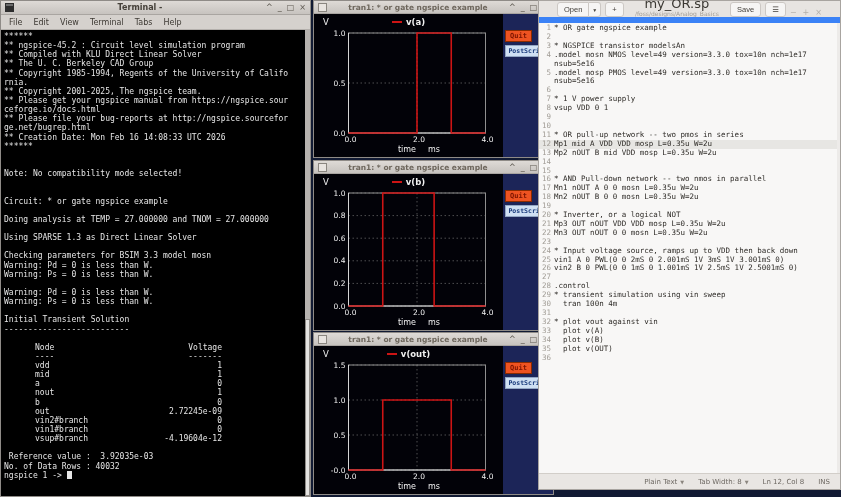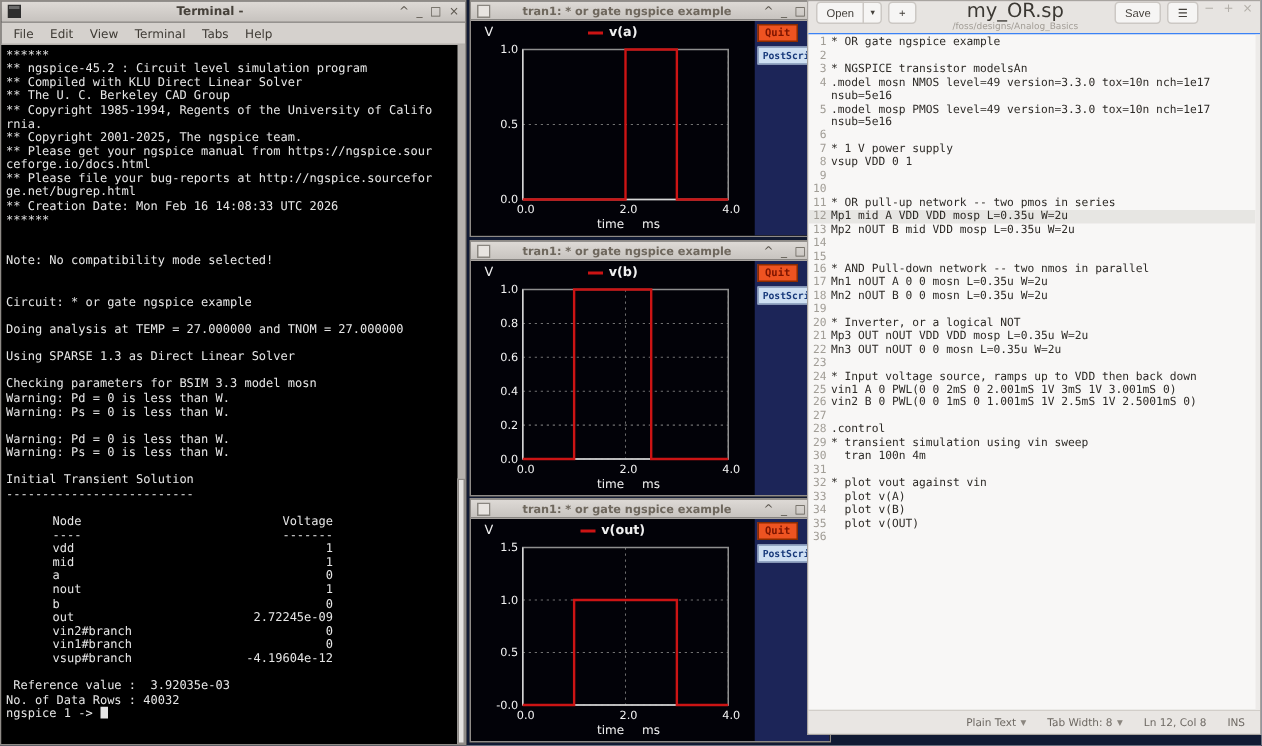--- a/index.html
+++ b/index.html
@@ -36,30 +36,30 @@
 
   
   .plotwin { left:313px; width:241px; }
   .plot-content { flex:1; display:flex; background:#04040a; overflow:hidden; }
   .plot-area { flex:1; position:relative; background:#020208; }
   .plot-legendrow { position:absolute; left:0; top:0; right:0; height:15px; display:flex; align-items:center; justify-content:center; gap:4px;font-weight:bold; }
   .plot-ylab { position:absolute; left:9px; top:3px; font-size:8.5px; color:#f0f0f0; }
   .legend-dash { width:10px; height:2px; background:#cc1414; }
   .legend-name { font-size:8.5px; color:#f0f0f0; }
   .chart { position:absolute; left:0; top:15px; right:0; bottom:0; width:100%; height:calc(100% - 15px); display:block; }
-  .plot-sidebar { flex:0 0 50px; background:#1c2558; padding:2px 2px; display:flex; flex-direction:column; align-items:flex-start; gap:3px; }
+  .plot-sidebar { flex:0 0 50px; background:#1c2558; padding:16px 2px; display:flex; flex-direction:column; align-items:flex-start; gap:3px; }
   .btn-quit { background:#ee5321; color:#7c1400; border:1px solid #8a2b00; font-weight:bold; font-size:7px;
               padding:1px 4px; font-family:"DejaVu Sans Mono", monospace; cursor:pointer; }
   .btn-ps { background:#cfe0f3; color:#17397a; border:1px solid #93a7c4; font-weight:bold; font-size:6.5px;
             padding:1px 1px; width:46px; overflow:hidden; white-space:nowrap; font-family:"DejaVu Sans Mono", monospace; cursor:pointer; }
 
   
   #editor { left:538px; top:0; width:303px; height:490px; background:#f8f7f6; border:1px solid #a8a4a0; }
-  #ed-header { height:22px; flex:0 0 22px; background:#e7e4e1; border-bottom:1px solid #3b82f6;
-               display:flex; align-items:flex-start; padding:0 5px; gap:4px; }
+  #ed-header { height:22px; flex:0 0 22px; background:#e7e4e1; border-bottom:6px solid #3b82f6;
+               display:flex; align-items:flex-end; padding:0 18px; gap:4px; }
   .ed-btn { background:#f6f5f4; border:1px solid #ccc8c4; border-radius:3px; font-size:7.5px; color:#44403b;
             padding:2px 6px; display:inline-flex; align-items:center; cursor:pointer; }
   .ed-btn.seg-l { border-radius:3px 0 0 3px; }
   .ed-btn.seg-r { border-radius:0 3px 3px 0; border-left:none; padding:2px 3px; }
   #ed-titlebox { flex:1; text-align:center; line-height:1.05; overflow:hidden; }
   #ed-title { font-size:13px; font-weight:normal; color:#3b3833; }
   #ed-subtitle { font-size:6px; color:#a29d96; }
   #ed-winctrls { display:flex; gap:6px; color:#b3afa9; font-size:8px; }
   #ed-body { flex:1; position:relative; overflow:hidden; background:#f8f7f6; }
   #ed-lines { position:absolute; left:0; top:1px; right:3px; font-family:"DejaVu Sans Mono", monospace;

